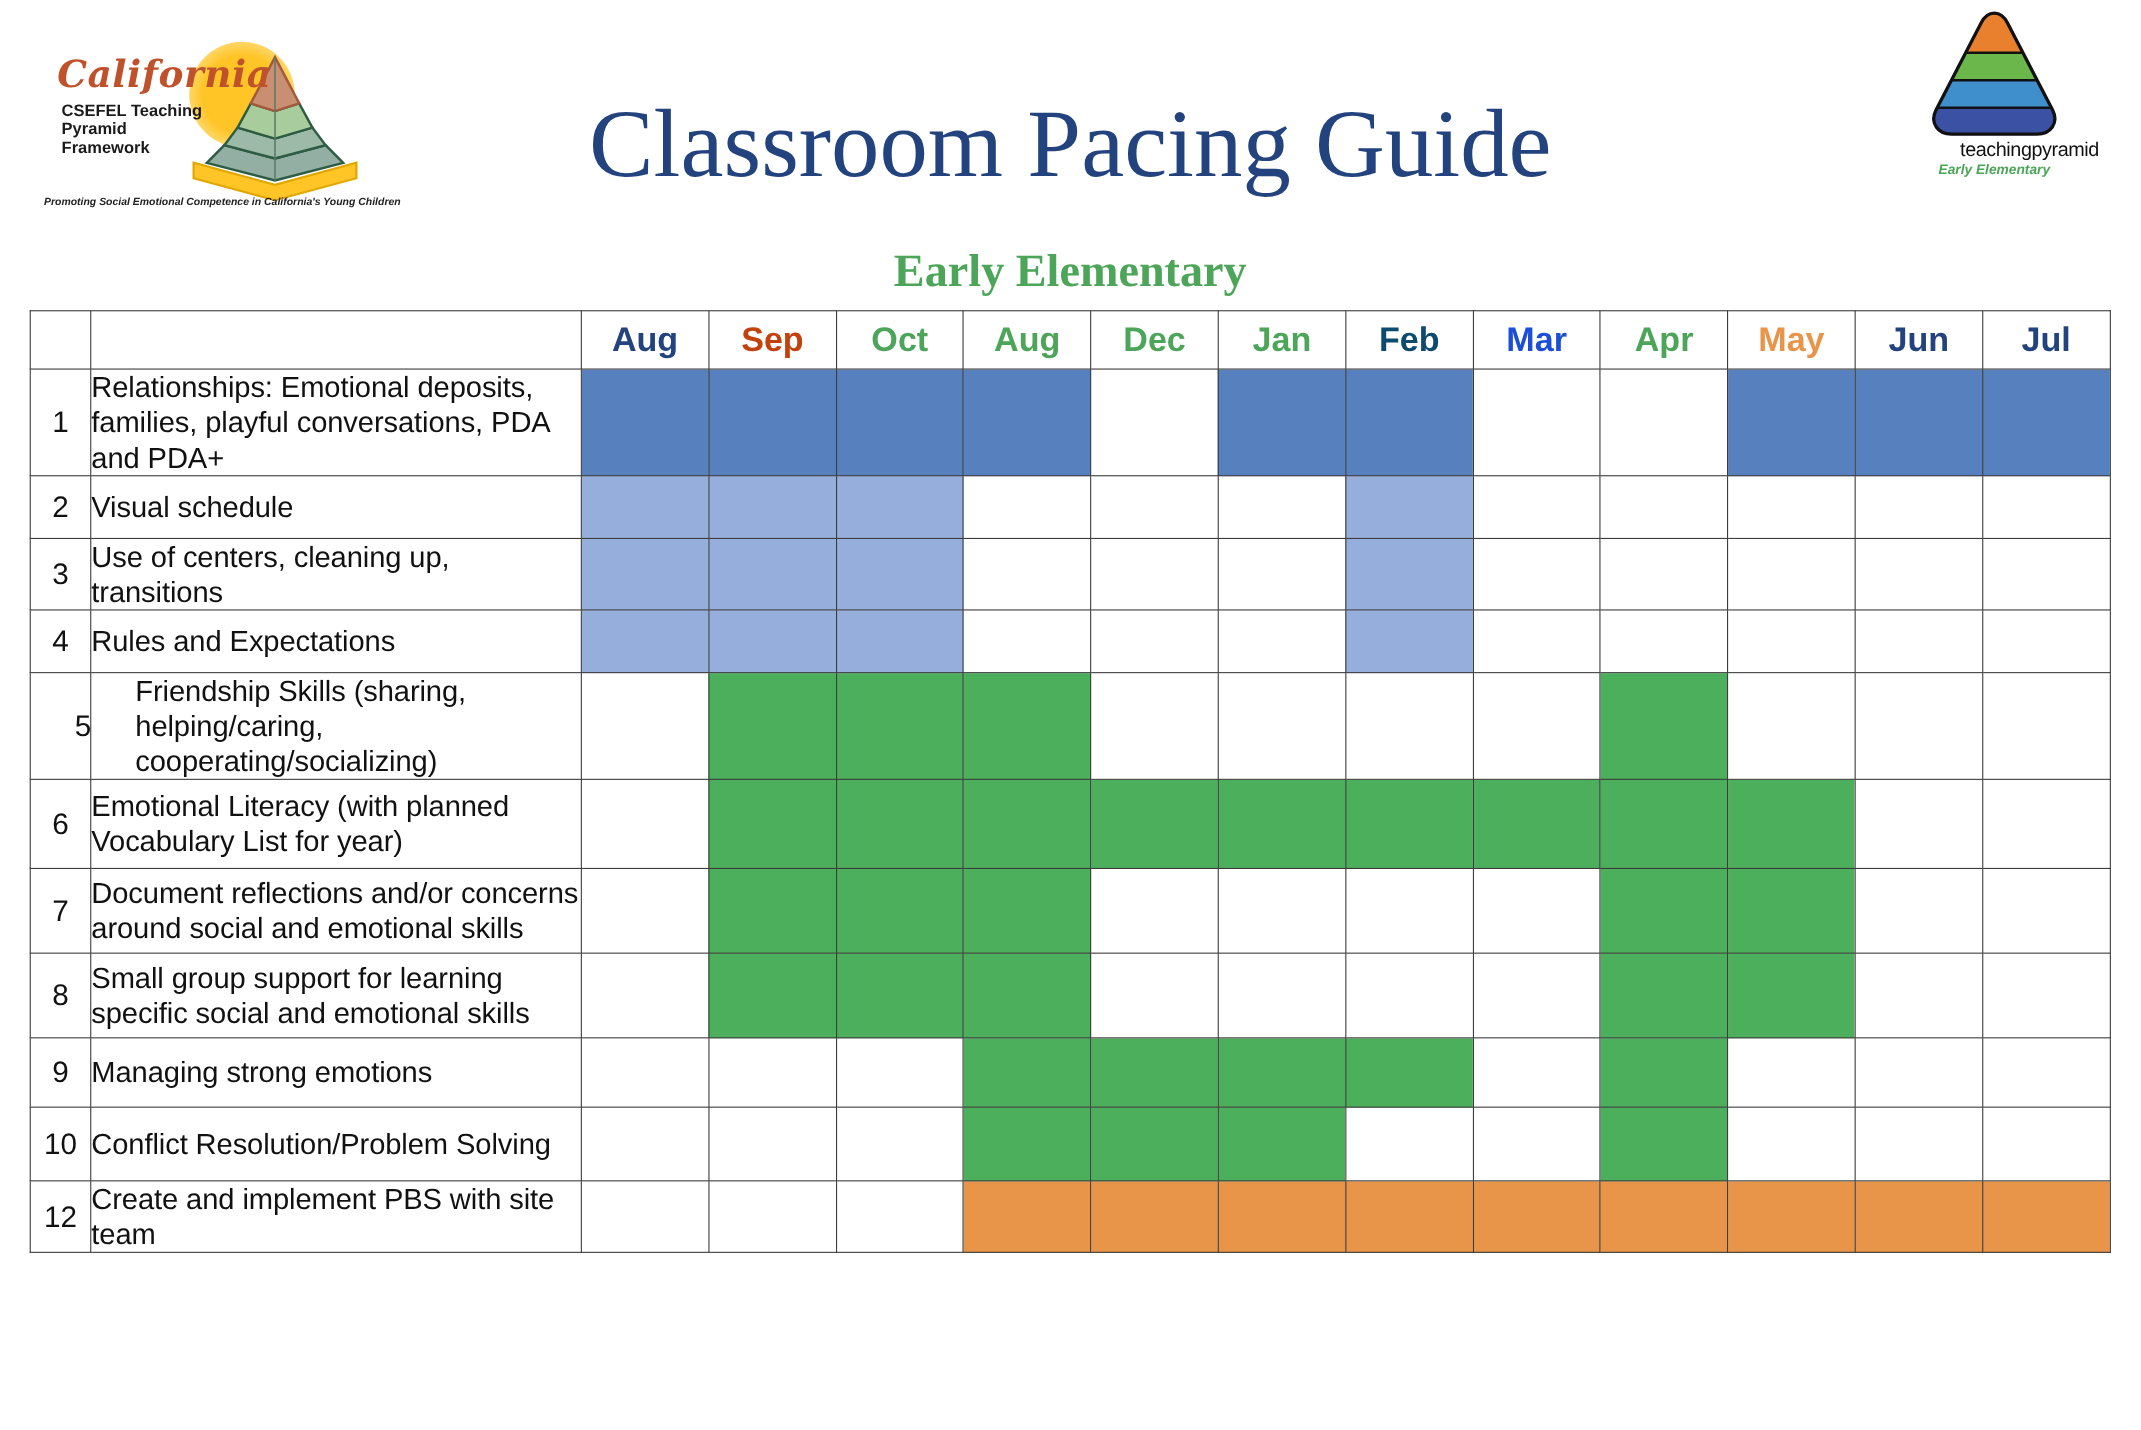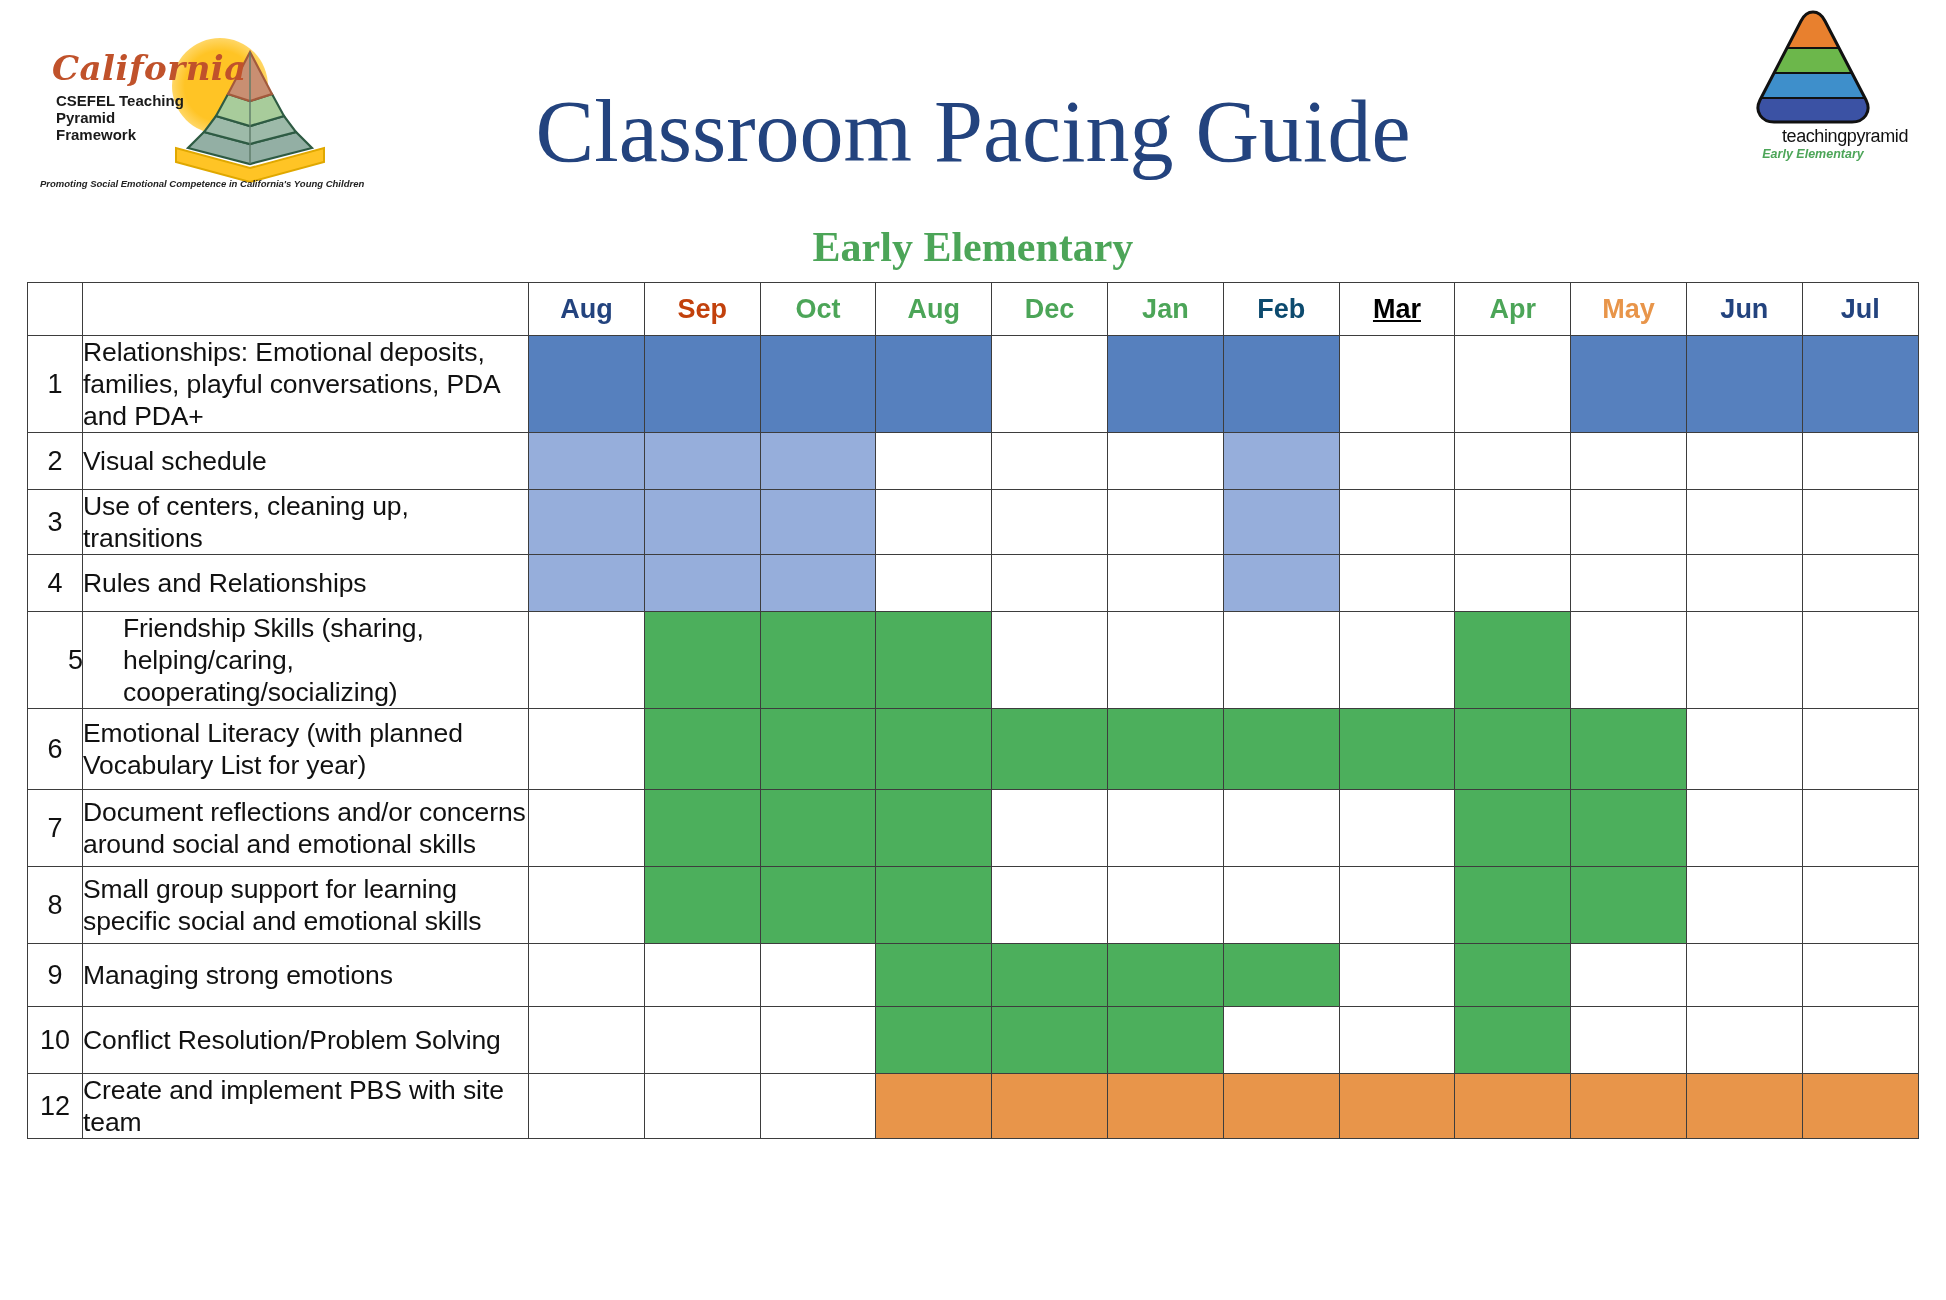--- a/index.html
+++ b/index.html
@@ -158,21 +158,21 @@
     vertical-align: middle;
   }
   col.c-num  { width: 55px; }
   col.c-task { width: 446px; }
   col.c-mon  { width: 115.8px; }
 
   thead th {
     height: 52px;
     font-family: "Liberation Sans", sans-serif;
     font-weight: bold;
-    font-size: 27px;
+    font-size: 31px;
     text-align: center;
     background: #ffffff;
   }
   th.blank { border-left: 1.6px solid #3d3d3d; }
 
   td.num {
     text-align: center;
     font-family: "Liberation Sans", sans-serif;
     font-size: 27px;
     color: #111;
@@ -280,21 +280,21 @@
         <th class="blank"></th>
         <th class="blank"></th>
 
       <th class="month" style="color: rgb(35, 67, 126);">Aug</th>
           <th class="month" style="color: #c2410c;">Sep</th>
           <th class="month" style="color: rgb(76, 165, 88);">Oct</th>
           <th class="month" style="color: rgb(76, 165, 88);">Aug</th>
           <th class="month" style="color: rgb(76, 165, 88);">Dec</th>
           <th class="month" style="color: rgb(76, 165, 88);">Jan</th>
           <th class="month" style="color: #0c4a6e; text-align: center;">Feb</th>
-          <th class="month" style="color: #000000; text-decoration: underline;">Mar</th>
+          <th class="month" style="color: #1d4ed8;">Mar</th>
           <th class="month" style="color: rgb(76, 165, 88);">Apr</th>
           <th class="month" style="color: rgb(232, 149, 74);">May</th>
           <th class="month" style="color: rgb(35, 67, 126); margin-top: 40px;">Jun</th>
           <th class="month" style="color: rgb(35, 67, 126);">Jul</th>
         </tr>
     </thead>
     <tbody>
 
     <tr class="r1">
           <td class="num">1</td>
@@ -339,21 +339,21 @@
           <td class="cell"></td>
           <td class="cell fill-lblue"></td>
           <td class="cell"></td>
           <td class="cell"></td>
           <td class="cell"></td>
           <td class="cell"></td>
           <td class="cell"></td>
         </tr>
         <tr class="r4">
           <td class="num">4</td>
-          <td class="task">Rules and Relationships</td>
+          <td class="task">Rules and Expectations</td>
           <td class="cell fill-lblue"></td>
           <td class="cell fill-lblue"></td>
           <td class="cell fill-lblue"></td>
           <td class="cell"></td>
           <td class="cell"></td>
           <td class="cell"></td>
           <td class="cell fill-lblue"></td>
           <td class="cell"></td>
           <td class="cell"></td>
           <td class="cell"></td>

